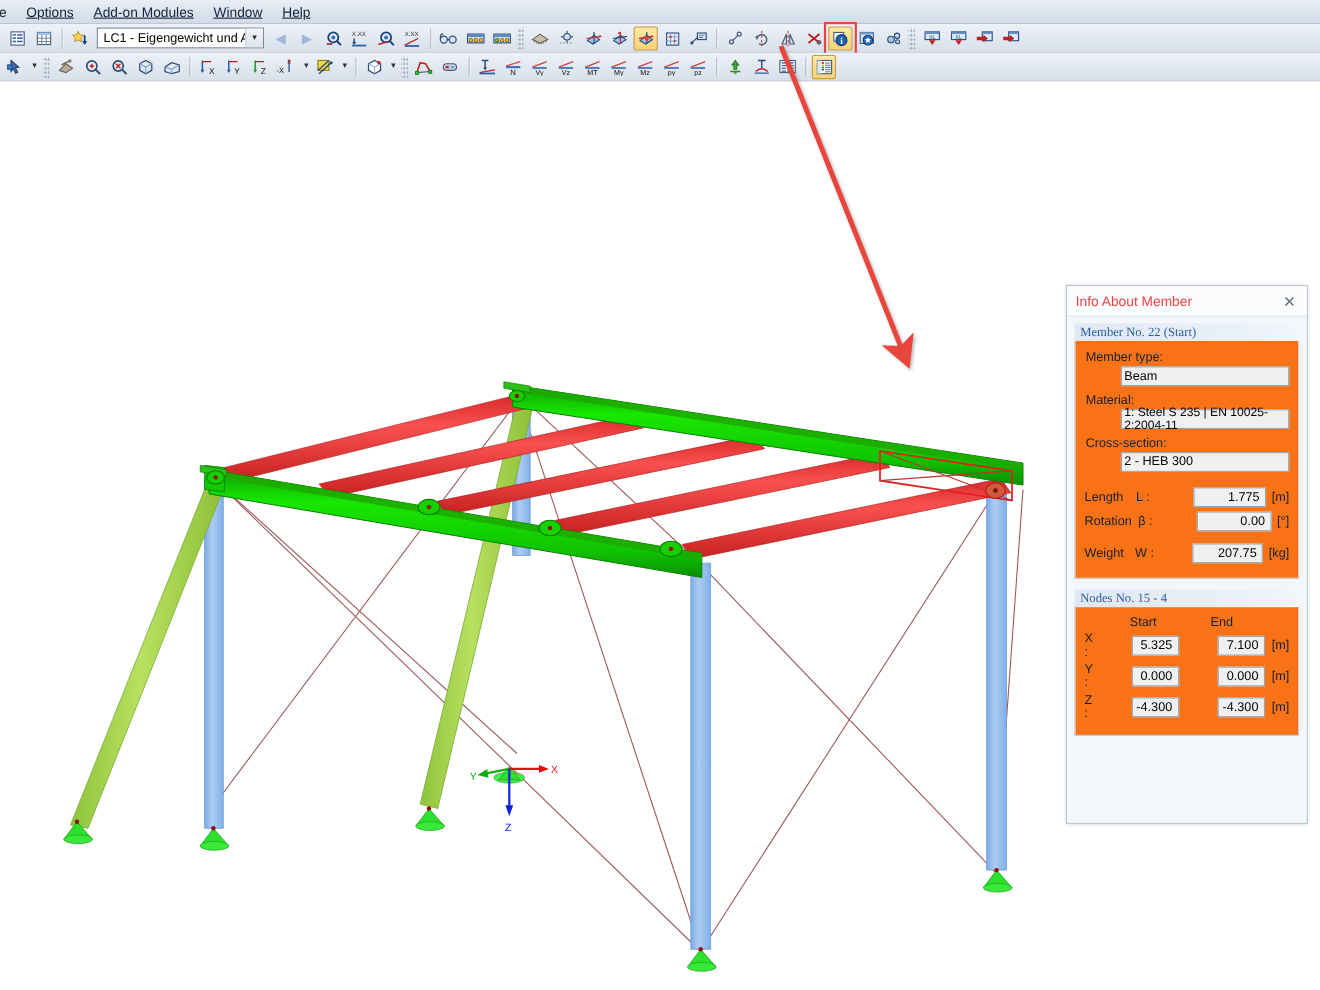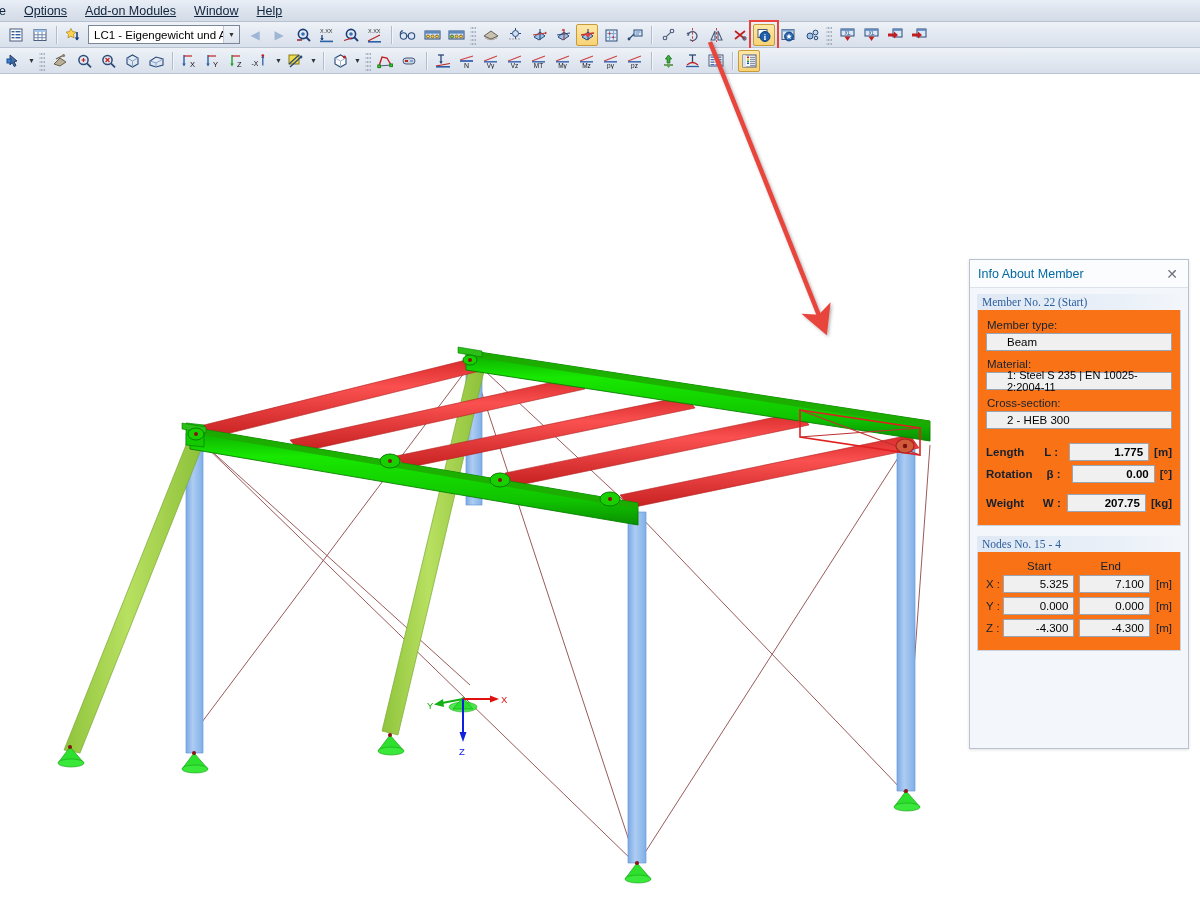--- a/index.html
+++ b/index.html
@@ -68,41 +68,41 @@
   .info-panel{
     position:absolute;left:969px;top:259px;width:220px;height:490px;
     background:#f3f6fb;border:1px solid #b9c2d0;box-sizing:border-box;
     box-shadow:0 1px 3px rgba(0,0,0,.12);
   }
   .info-title{
     height:28px;display:flex;align-items:center;justify-content:space-between;
     padding:0 6px 0 8px;box-sizing:border-box;
     background:#fbfcfe;border-bottom:1px solid #dde3ec;
   }
-  .info-title-text{font-size:12.5px;color:#0369a1;}
+  .info-title-text{font-size:12.5px;color:#ef4444;}
   .info-close{font-size:14px;color:#6c727c;line-height:1;padding:2px 4px;cursor:pointer;}
 
   .grp{margin:6px 7px 0 7px;}
   .grp-head{
     font-size:11.5px;color:#2b5f9e;padding:2px 4px 2px 5px;
     background:linear-gradient(to right,#dfe8f4 0%,#e9f0f8 70%,#f3f6fb 100%);
     font-family:Liberation Serif, serif;
   }
   .grp-body{
     border:1px solid #c8d2e0;border-top:none;background:#f97316;
     padding:7px 8px 9px 8px;
   }
   .fld-label{font-size:11.5px;color:#15202e;margin:2px 0 2px 1px;}
   .ro-box{
     height:18px;border:1px solid #9aa4b2;background:#f0f0f0;
-    font-size:11.5px;color:#000;display:flex;align-items:center;padding:0 20px;
-    box-sizing:border-box;margin-bottom:7px;
+    font-size:11.5px;color:#000;display:flex;align-items:center;padding:0 2px;
+    box-sizing:border-box;margin-bottom:7px;margin-left:33px;
   }
   .ro-box.num{justify-content:flex-end;padding-right:5px;}
-  .row{display:flex;align-items:center;margin-bottom:4px;font-weight:bold;}
+  .row{display:flex;align-items:center;margin-bottom:4px;}
   .row .nm{font-size:11.5px;color:#15202e;width:62px;}
   .row .sym{font-size:11.5px;color:#15202e;width:26px;}
   .row .unit{font-size:11.5px;color:#15202e;margin-left:5px;}
   .row .ro-box{margin-bottom:0;width:84px;}
   .spacer{height:7px;}
 
   .nodes-head{display:flex;margin:1px 0 3px 0;}
   .nodes-head .sp{width:20px;}
   .nodes-head .c{flex:1;text-align:center;font-size:11.5px;color:#15202e;}
   .nodes-head .u{width:28px;}

